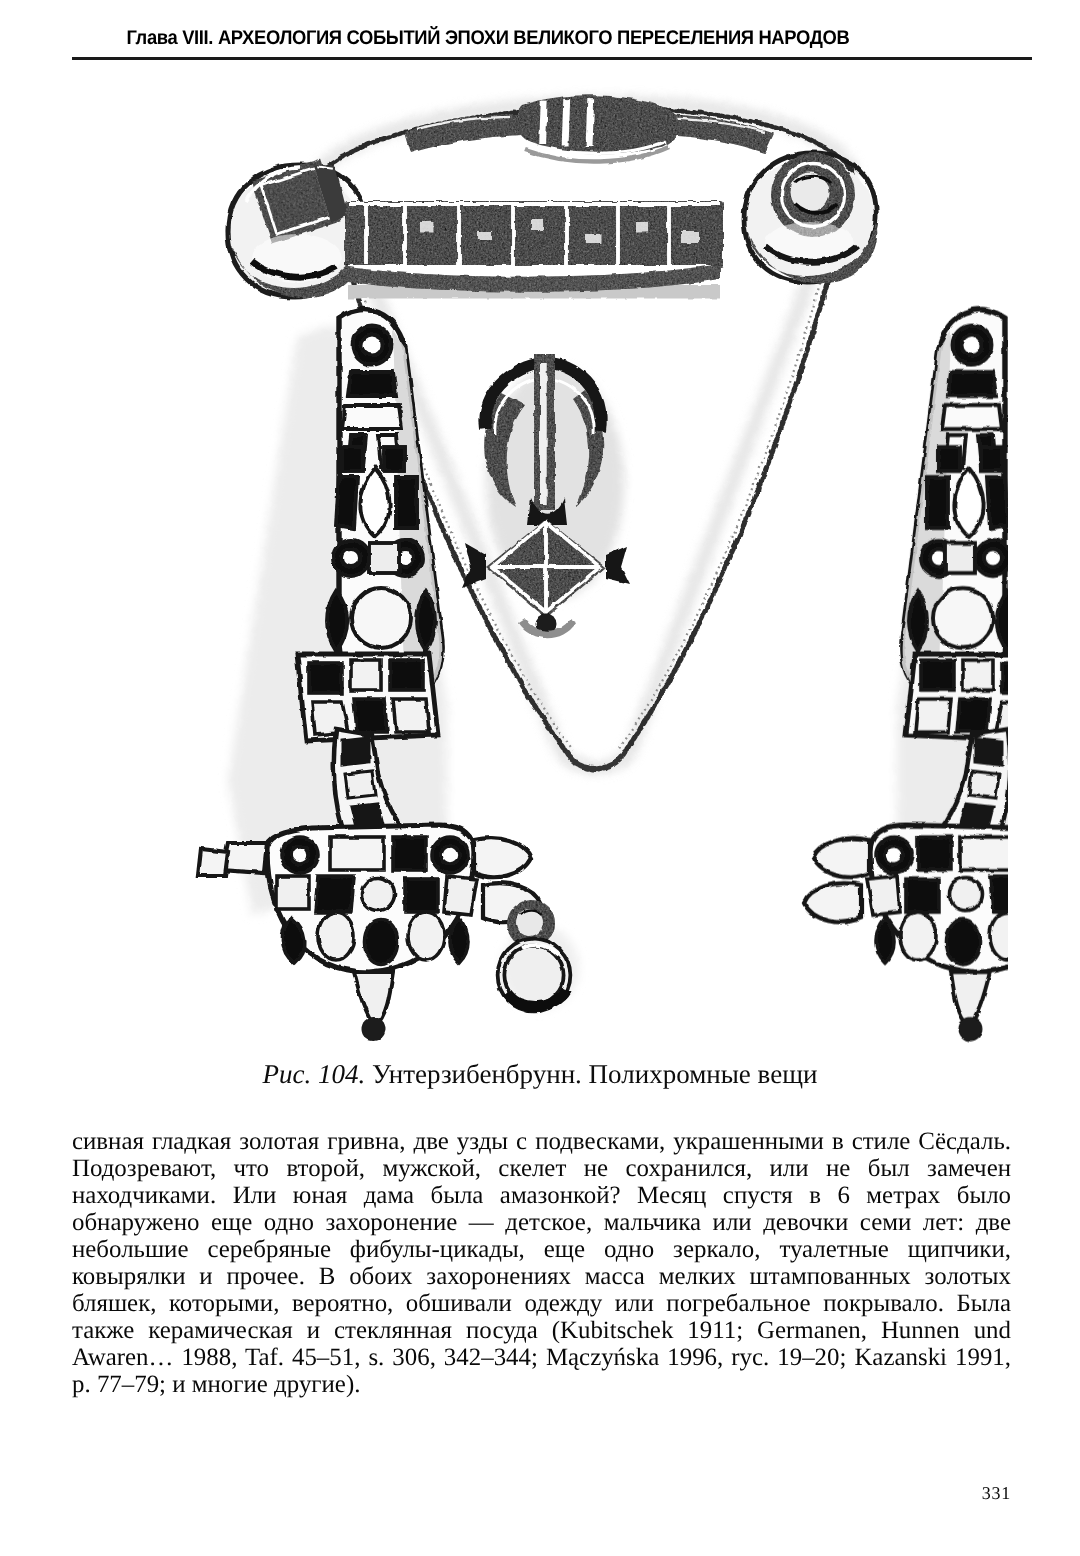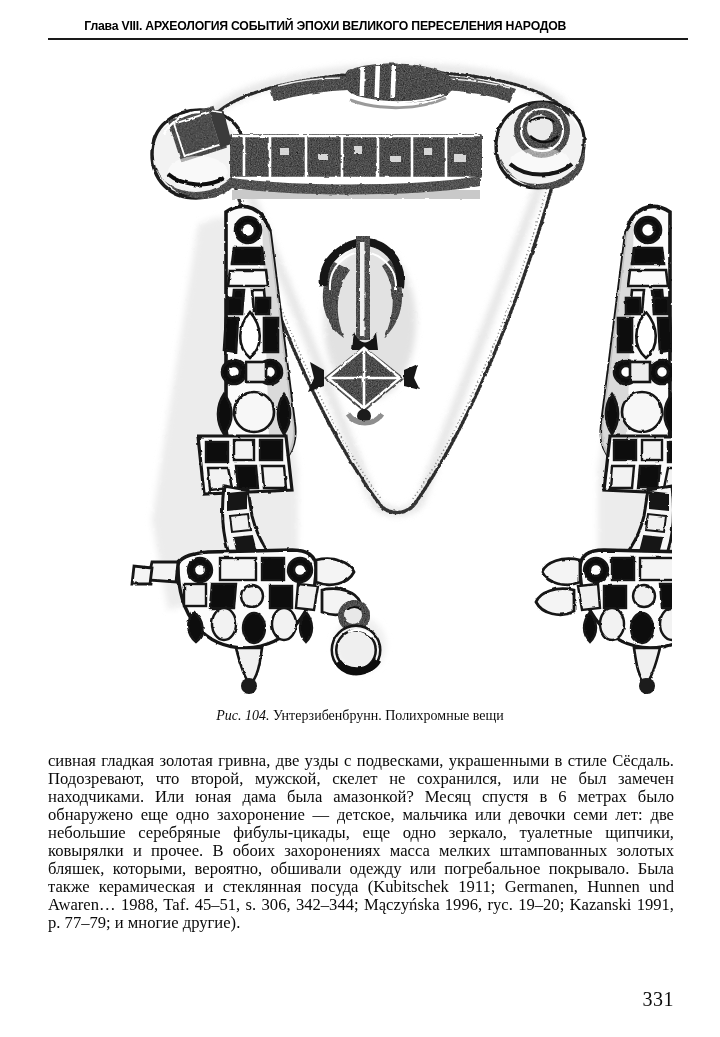--- a/index.html
+++ b/index.html
@@ -60,21 +60,21 @@
     overflow: hidden;
   }
   .plate svg { display: block; }
 
   .figure-caption {
     position: absolute;
     left: 48px;
     top: 706px;
     width: 624px;
     text-align: center;
-    font-size: 14px;
+    font-size: 18px;
     line-height: 20px;
     color: #0d0d0d;
   }
   .figure-caption .fig-no {
     font-style: italic;
   }
 
   
   .body-text {
     position: absolute;
@@ -90,21 +90,21 @@
   }
   .body-text p { margin: 0; }
 
   
   .folio {
     position: absolute;
     left: 48px;
     top: 988px;
     width: 626px;
     text-align: right;
-    font-size: 20px;
+    font-size: 12px;
     color: #0a0a0a;
     letter-spacing: 0.5px;
   }
 </style>
 </head>
 <body>
 
 <div class="running-head">
   <span class="running-head-text">Глава VIII. АРХЕОЛОГИЯ СОБЫТИЙ ЭПОХИ ВЕЛИКОГО ПЕРЕСЕЛЕНИЯ НАРОДОВ</span>
 </div>

